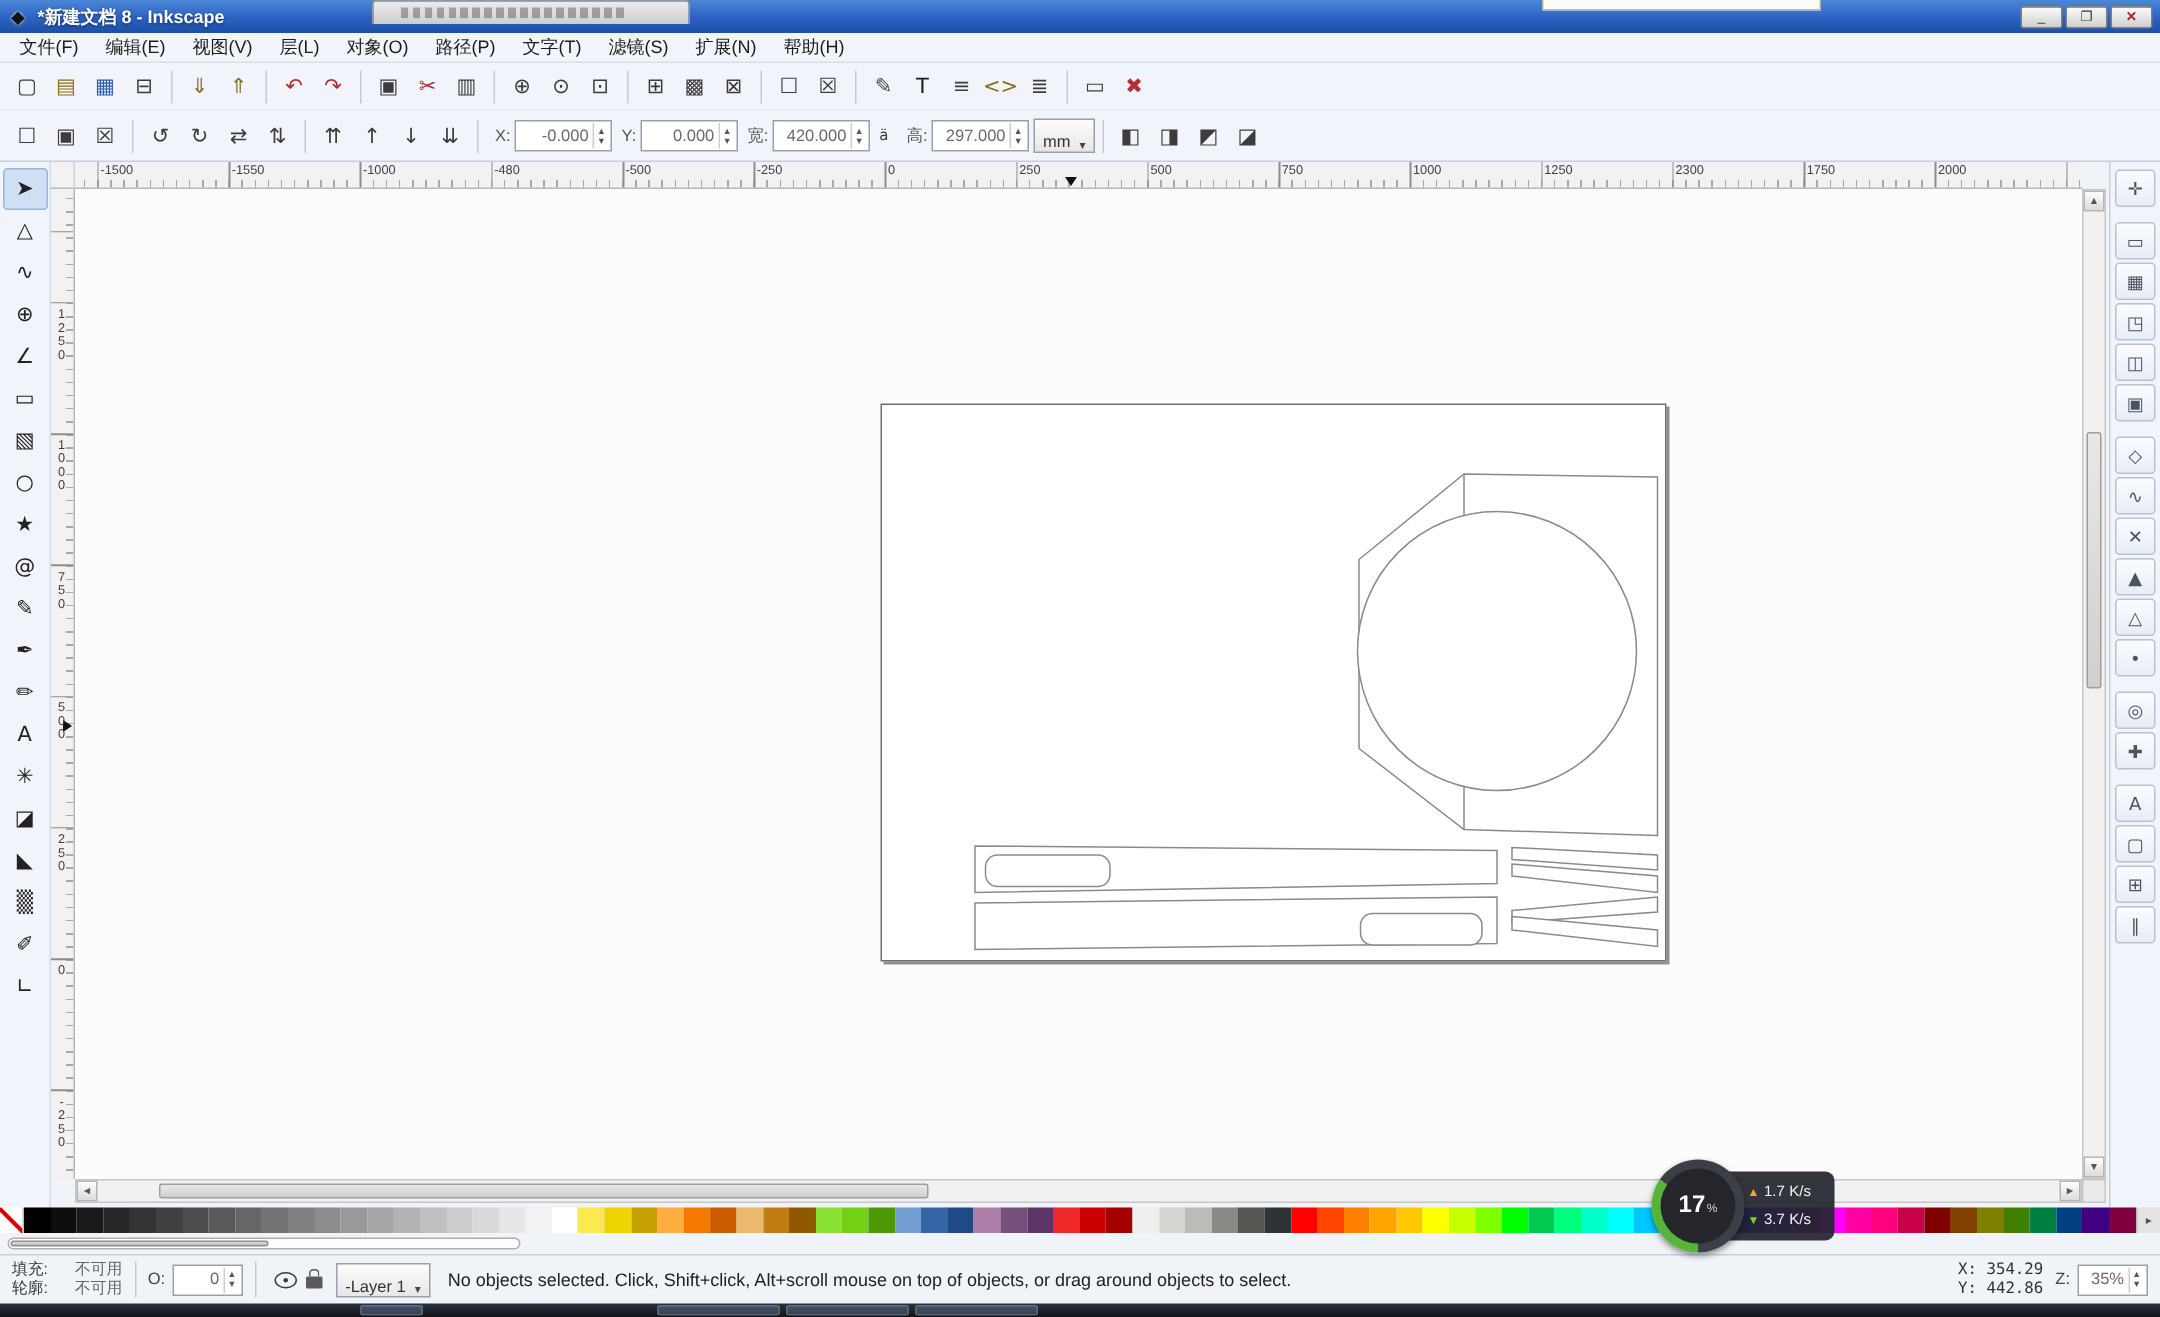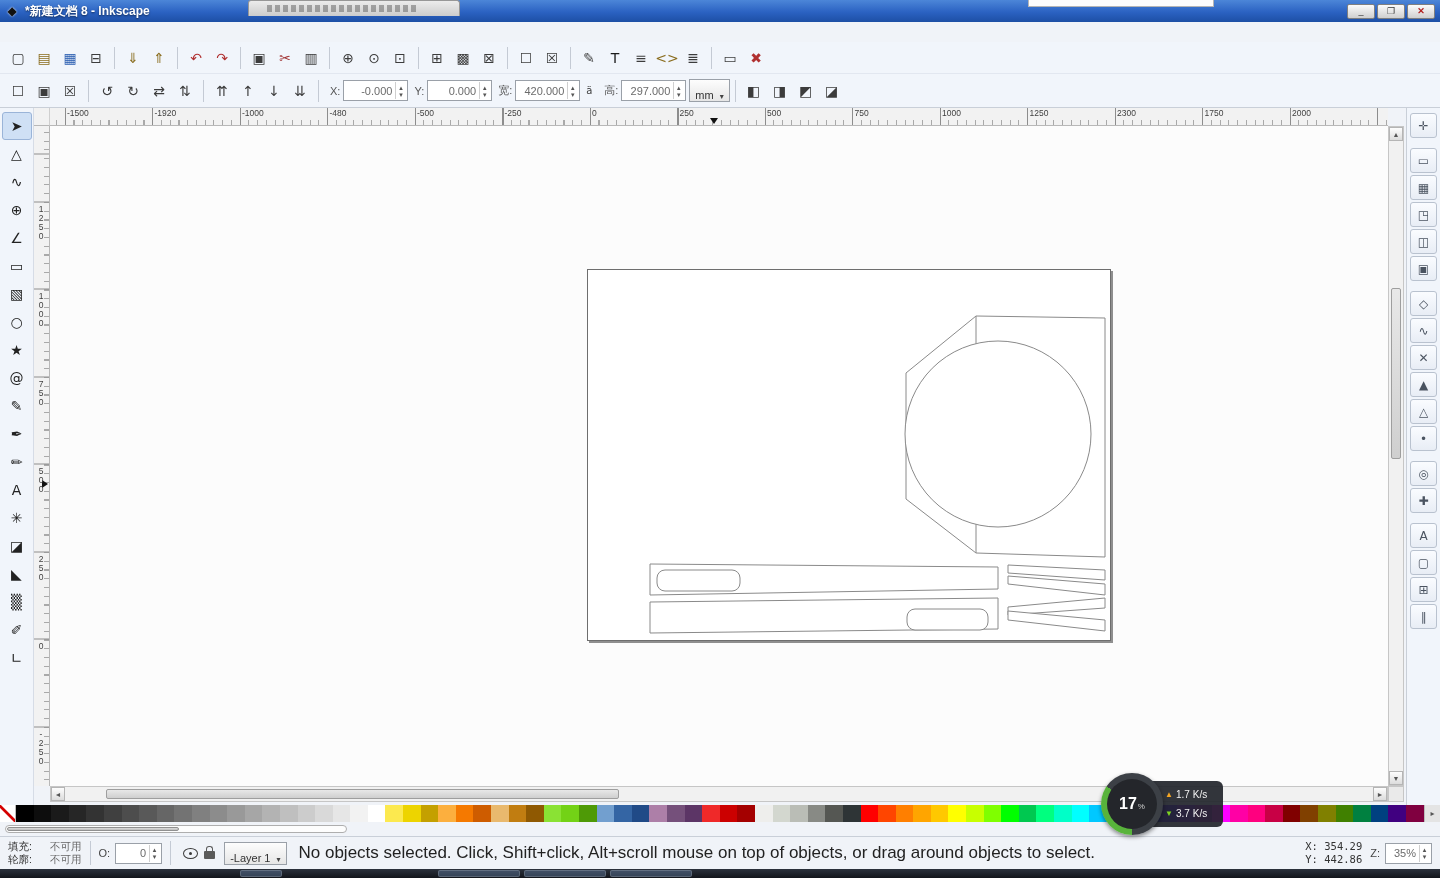--- a/index.html
+++ b/index.html
@@ -131,21 +131,21 @@
   .fs-val{color:#666;margin-left:10px;font-family:Liberation Serif, serif;}
   .vsep{width:1px;height:24px;background:#c4cad4;margin:0 8px;}
   .sb-label{font-size:11px;color:#444;margin-right:2px;}
   .eye-icon{width:13px;height:9px;border:1px solid #3a3a3a;border-radius:50%;display:flex;
     align-items:center;justify-content:center;margin:0 4px;}
   .eye-icon::after{content:"";width:3px;height:3px;background:#3a3a3a;border-radius:50%;}
   .lock-icon{position:relative;width:11px;height:8px;background:#5a5a5a;border-radius:1px;
     margin:4px 6px 0 2px;}
   .lock-icon::before{content:"";position:absolute;left:2px;top:-5px;width:5px;height:4px;
     border:1.5px solid #5a5a5a;border-bottom:none;border-radius:3px 3px 0 0;}
-  .sb-msg{flex:1 1 auto;margin:0 12px;font-size:17px;color:#222;white-space:nowrap;overflow:hidden;
+  .sb-msg{flex:1 1 auto;margin:0 12px;font-size:12px;color:#222;white-space:nowrap;overflow:hidden;
     text-overflow:ellipsis;}
   .coords{font-family:"DejaVu Sans Mono","Liberation Mono",monospace;font-size:10.5px;color:#333;
     line-height:13px;text-align:left;margin-right:8px;}
   
   #taskbar{position:absolute;left:0;top:869px;width:100%;height:9px;
     background:linear-gradient(#2b313c,#12151b);}
   .tb-win{position:absolute;top:1px;height:7px;background:rgba(130,165,215,.30);
     border:1px solid rgba(255,255,255,.18);border-radius:2px;box-sizing:border-box;}
   
   #speedw{position:absolute;left:1101px;top:773px;width:132px;height:64px;z-index:60;}
@@ -176,20 +176,32 @@
       <button class="win-btn">_</button>
       <button class="win-btn">❐</button>
       <button class="win-btn close">✕</button>
     </span>
   </div>
   <div class="bg-tab">
       <span class="smudge"></span>
     </div>
   <div class="bg-frag"></div>
 
+  <div class="menubar" id="menubar">
+      <span class="menu-item">文件(F)</span>
+      <span class="menu-item">编辑(E)</span>
+      <span class="menu-item">视图(V)</span>
+      <span class="menu-item">层(L)</span>
+      <span class="menu-item">对象(O)</span>
+      <span class="menu-item">路径(P)</span>
+      <span class="menu-item">文字(T)</span>
+      <span class="menu-item">滤镜(S)</span>
+      <span class="menu-item">扩展(N)</span>
+      <span class="menu-item">帮助(H)</span>
+    </div>
 
   <div class="toolbar" id="cmdbar">
       <button class="tbtn">▢</button>
       <button class="tbtn" style="color: rgb(138, 109, 31);">▤</button>
       <button class="tbtn" style="color: rgb(42, 93, 176);">▦</button>
       <button class="tbtn">⊟</button>
       <span class="tsep"></span>
       <button class="tbtn" style="color: rgb(138, 109, 31);">⇓</button>
       <button class="tbtn" style="color: rgb(138, 109, 31);">⇑</button>
       <span class="tsep"></span>
@@ -276,21 +288,21 @@
         <button class="tbtn">◨</button>
         <button class="tbtn">◩</button>
         <button class="tbtn">◪</button>
       </div>
   </div>
 
   <div class="ruler-corner"></div>
   <div id="ruler-top">
     <span class="marker-top" style="left:660px"></span>
   <span class="rlabel" style="left: 17px;">-1500</span>
-      <span class="rlabel" style="left: 104.5px;">-1920</span>
+      <span class="rlabel" style="left: 104.5px;">-1550</span>
       <span class="rlabel" style="left: 192px;">-1000</span>
       <span class="rlabel" style="left: 279.5px;">-480</span>
       <span class="rlabel" style="left: 367px;">-500</span>
       <span class="rlabel" style="left: 454.5px;">-250</span>
       <span class="rlabel" style="left: 542px;">0</span>
       <span class="rlabel" style="left: 629.5px;">250</span>
       <span class="rlabel" style="left: 717px;">500</span>
       <span class="rlabel" style="left: 804.5px;">750</span>
       <span class="rlabel" style="left: 892px;">1000</span>
       <span class="rlabel" style="left: 979.5px;">1250</span>

